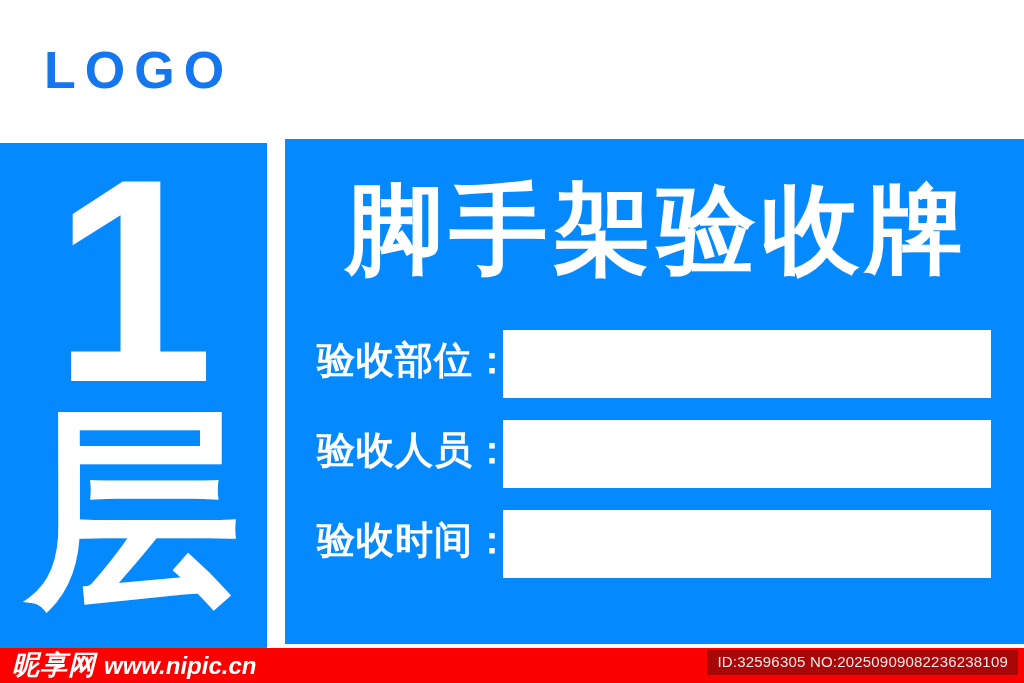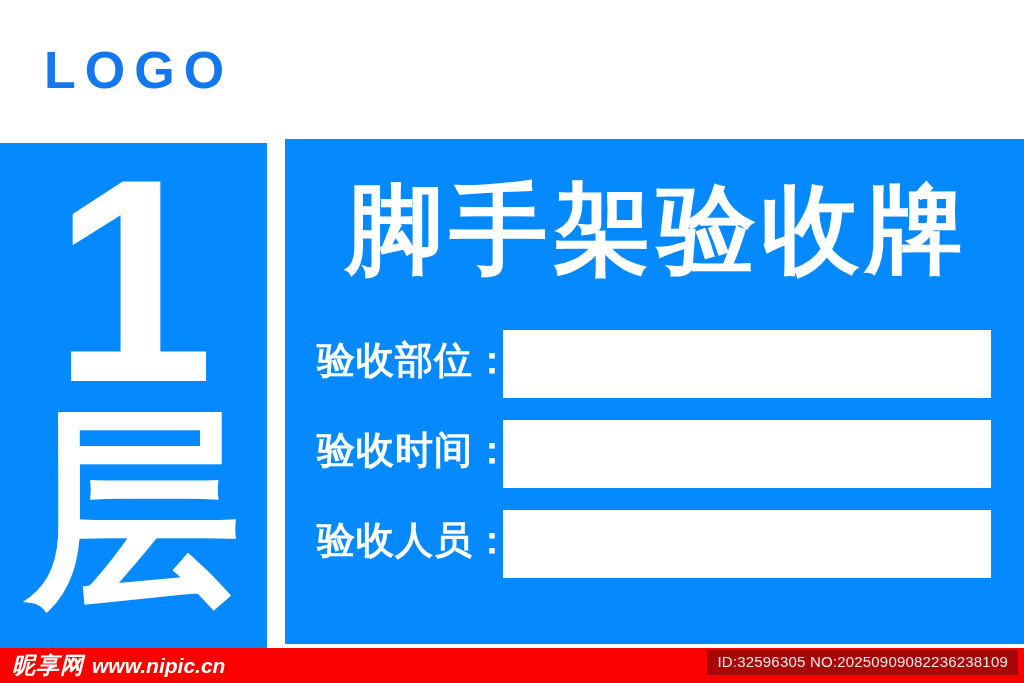--- a/index.html
+++ b/index.html
@@ -152,30 +152,30 @@
   }
   .wm-group {
     position: absolute;
     left: 12px;
     top: 3px;
     display: flex;
     align-items: baseline;
     gap: 8px;
   }
   .wm-cn {
-    font-size: 23px;
+    font-size: 27px;
     line-height: 28px;
     font-weight: bold;
     font-style: italic;
     color: #ffffff;
     letter-spacing: 1px;
     font-family: "DejaVu Sans", "Liberation Sans", sans-serif;
   }
   .wm-url {
-    font-size: 21px;
+    font-size: 24px;
     line-height: 28px;
     font-weight: bold;
     font-style: italic;
     color: #ffffff;
     font-family: "Liberation Sans", "DejaVu Sans", sans-serif;
   }
   .id-badge {
     position: absolute;
     right: 6px;
     top: 2px;
@@ -207,26 +207,26 @@
     <div class="sign-title">脚手架验收牌</div>
 
     <div class="form-rows">
 
       <div class="form-row">
         <div class="row-label">验收部位：</div>
         <div class="row-field"></div>
       </div>
 
       <div class="form-row">
-        <div class="row-label">验收时间：</div>
+        <div class="row-label">验收人员：</div>
         <div class="row-field"></div>
       </div>
 
       <div class="form-row">
-        <div class="row-label">验收人员：</div>
+        <div class="row-label">验收时间：</div>
         <div class="row-field"></div>
       </div>
 
     </div>
   </div>
 
   <div class="footer">
     <div class="wm-group">
       <span class="wm-cn">昵享网</span>
       <span class="wm-url">www.nipic.cn</span>

